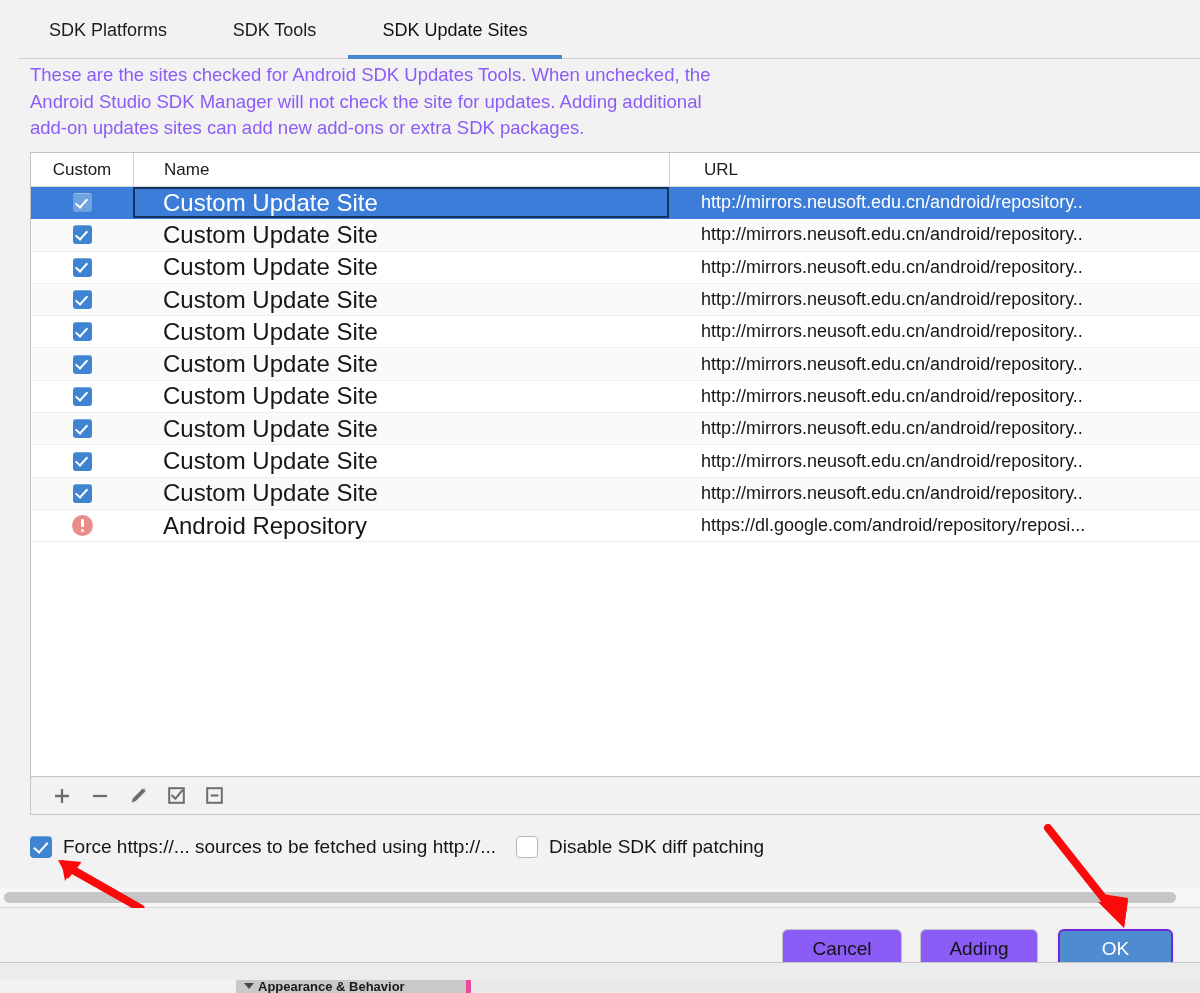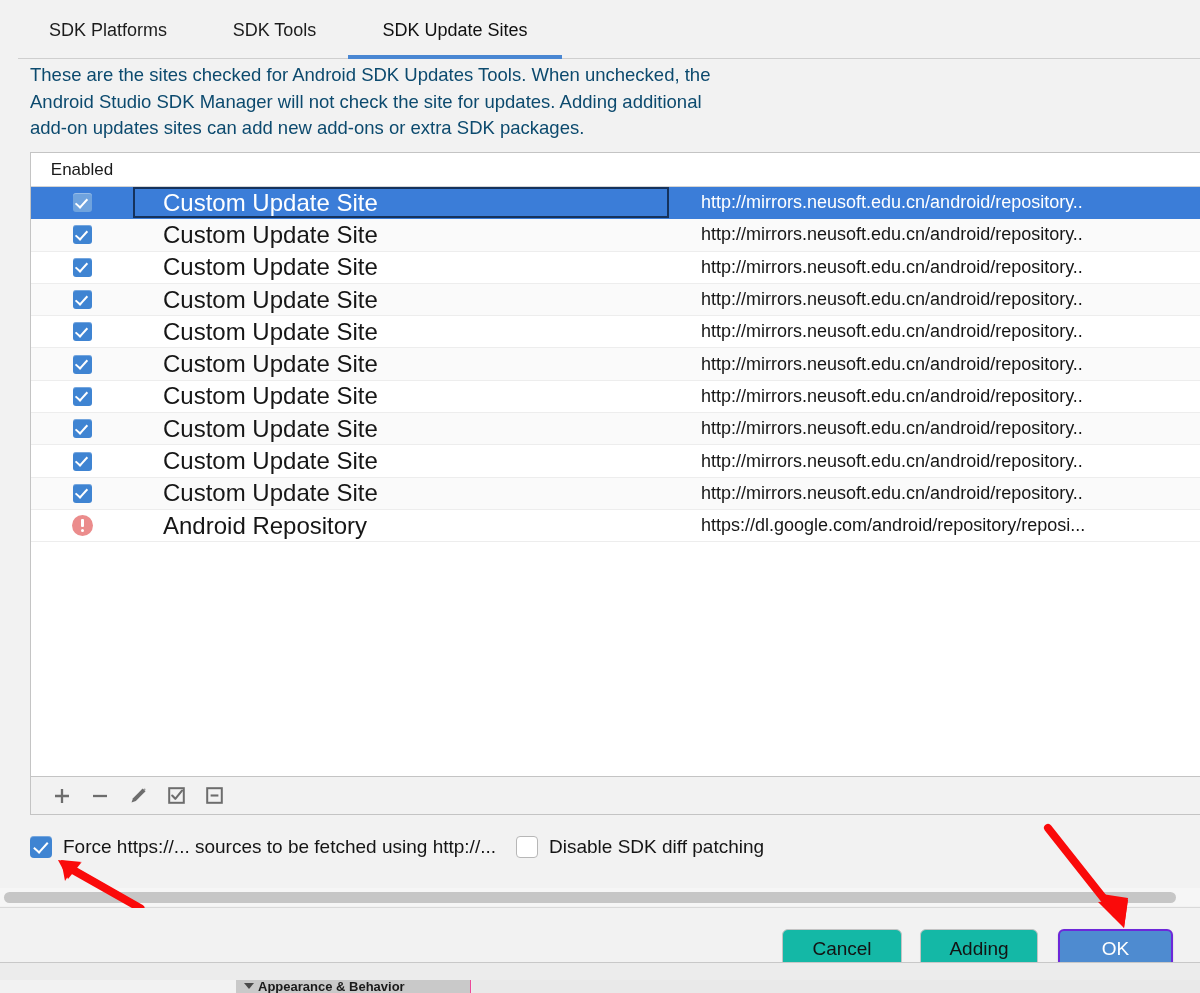--- a/index.html
+++ b/index.html
@@ -30,21 +30,21 @@
     left: 0; top: 17px;
     width: 236px; height: 14px;
     background: #f2f2f2;
     border-right: 1px solid #b9b9b9;
   }
   #bg-window .bg-tree {
     position: absolute;
     left: 236px; top: 17px;
     width: 235px; height: 14px;
     background: #c9c9c9;
-    border-right: 1px solid #ec4899;
+    border-right: 5px solid #ec4899;
     color: #1a1a1a;
     font-size: 13px;
     font-weight: bold;
     line-height: 14px;
     white-space: nowrap;
     overflow: hidden;
     padding-left: 2px;
     box-sizing: border-box;
   }
   #bg-window .bg-tri {
@@ -109,21 +109,21 @@
     background: #4a87d3;
   }
 
   
   #description {
     position: absolute;
     left: 30px; top: 62px;
     width: 905px;
     font-size: 18.5px;
     line-height: 26.5px;
-    color: #0c4a6e;
+    color: #8b5cf6;
     white-space: pre-line;
   }
 
   
   #table-wrap {
     position: absolute;
     left: 30px; top: 152px;
     width: 1170px; height: 625px;
     border: 1px solid #c4c4c4;
     border-right: none;
@@ -353,21 +353,21 @@
     border-radius: 6px;
     font-size: 19px;
     display: flex;
     align-items: center;
     justify-content: center;
     box-sizing: border-box;
     cursor: default;
     white-space: nowrap;
   }
   .dbtn.plain {
-    background: #14b8a6;
+    background: #8b5cf6;
     border: 1px solid #c3c3c3;
     color: #131313;
     box-shadow: 0 1px 1px rgba(0,0,0,0.06);
   }
   .dbtn.primary {
     background: #4e8bd0;
     border: 2px solid #6d28d9;
     color: #ffffff;
     box-shadow: 0 1px 2px rgba(0,0,0,0.18);
   }
@@ -412,21 +412,23 @@
       <div class="underline"></div>
     </div>
   </div>
 
   <div id="description">These are the sites checked for Android SDK Updates Tools. When unchecked, the
 Android Studio SDK Manager will not check the site for updates. Adding additional
 add-on updates sites can add new add-ons or extra SDK packages.</div>
 
   <div id="table-wrap">
     <div id="table-head">
-      <div class="hcell enabled">Enabled</div>
+      <div class="hcell enabled">Custom</div>
+      <div class="hcell name">Name</div>
+      <div class="hcell url">URL</div>
     </div>
     <div id="table-body">
         <div class="trow selected">
           <div class="cell-enabled">
             <div class="cb"></div>
           </div>
           <div class="cell-name">Custom Update Site</div>
           <div class="cell-url">http://mirrors.neusoft.edu.cn/android/repository..</div>
         </div>
         <div class="trow alt">

